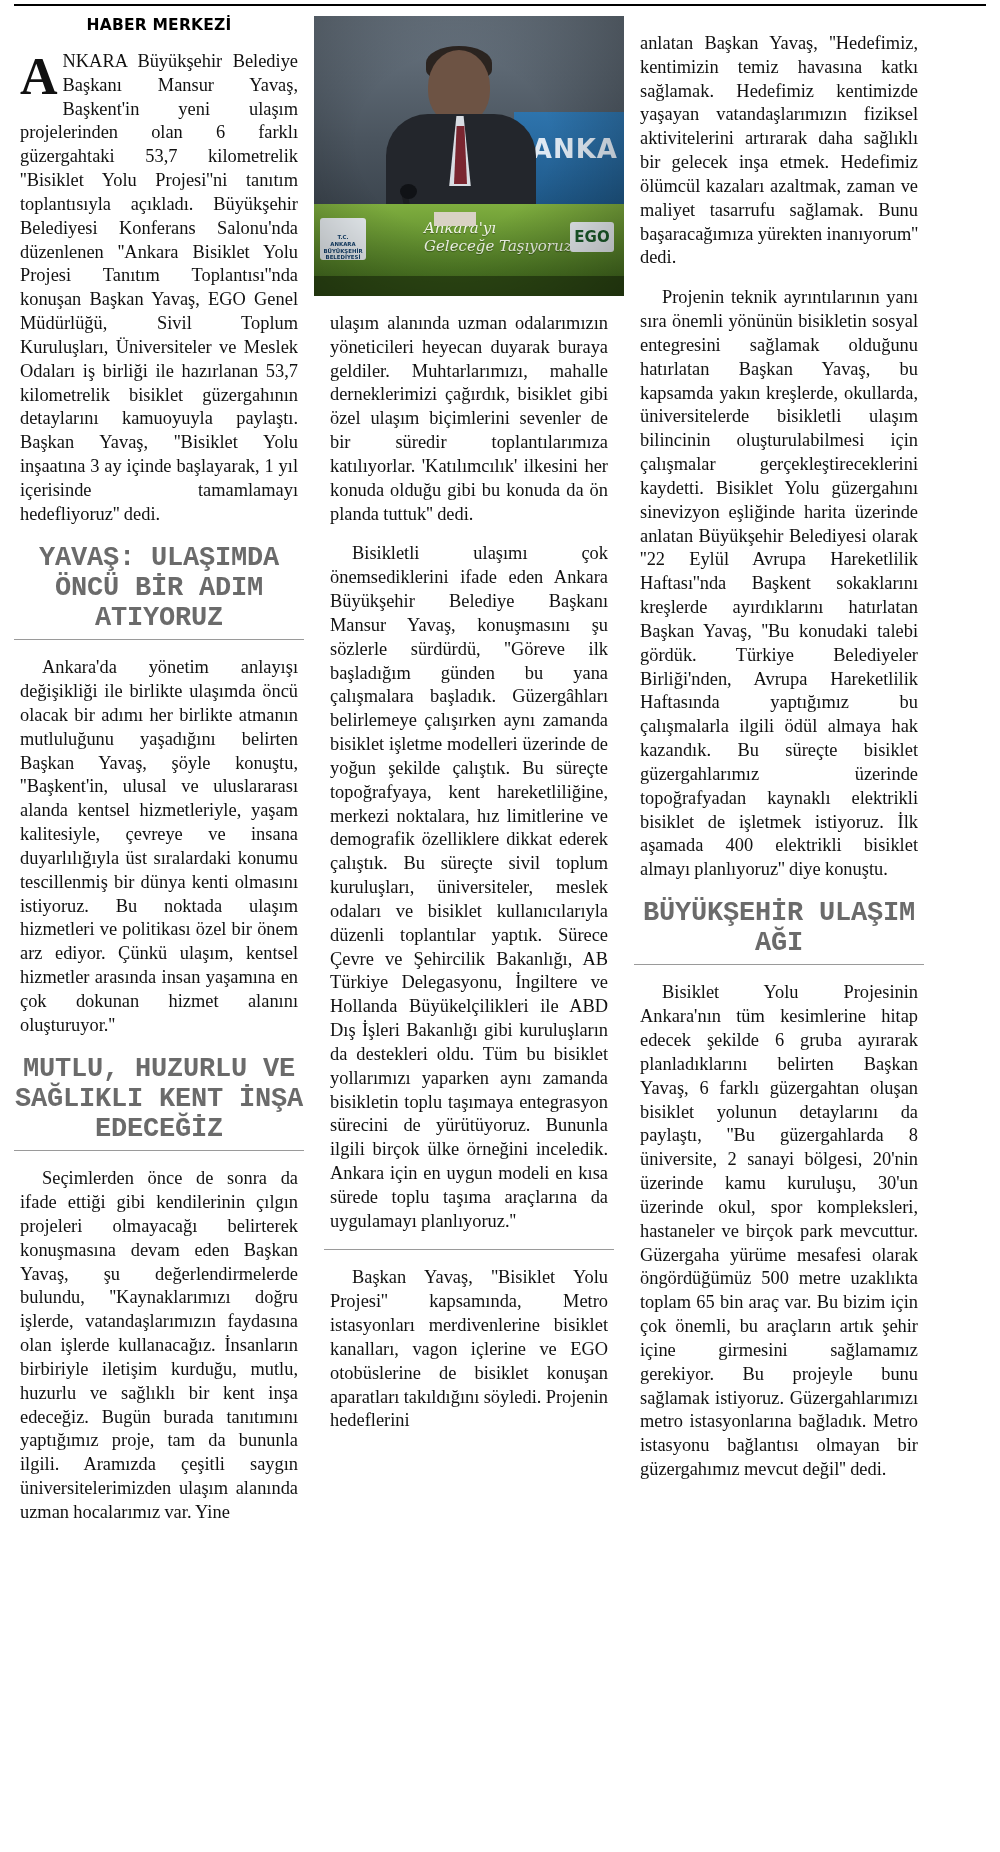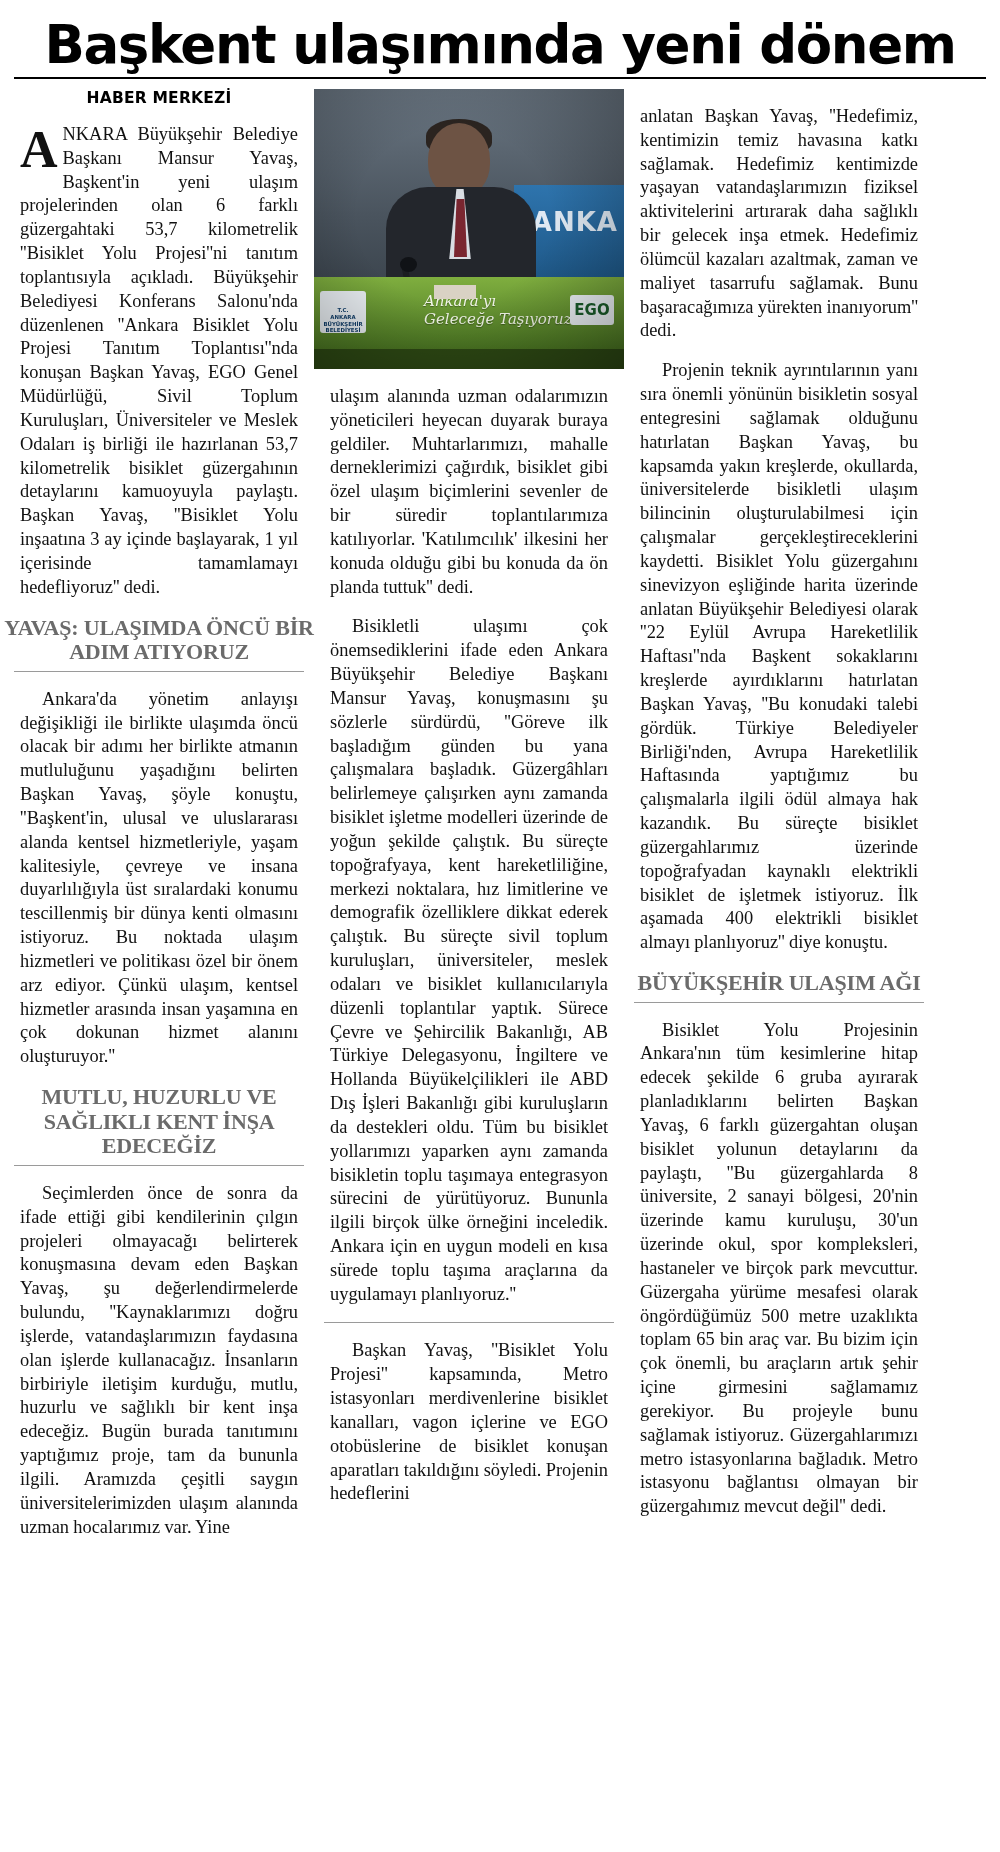--- a/index.html
+++ b/index.html
@@ -77,23 +77,23 @@
   .dropcap {
     float: left;
     font-family: "Liberation Serif", serif;
     font-weight: bold;
     font-size: 52px;
     line-height: 0.82;
     padding: 4px 5px 0 0;
     margin-top: 2px;
   }
   .subhead {
-    font-family: Liberation Serif, serif;
-    font-weight: bold;
-    font-size: 22px;
+    font-family: Liberation Mono, monospace;
+    font-weight: bold;
+    font-size: 27px;
     line-height: 1.12;
     text-align: center;
     color: #6b6b6b;
     margin: 14px 0 4px 0;
     letter-spacing: -0.2px;
   }
   .subhead-rule {
     border-bottom: 1px solid #9a9a9a;
     margin: 6px 10px 8px 10px;
   }
@@ -241,21 +241,20 @@
   .photo .vignette {
     position: absolute; inset: 0;
     background: radial-gradient(ellipse at 45% 45%, rgba(0,0,0,0) 40%, rgba(0,0,0,0.35) 100%);
   }
 </style>
 </head>
 <body>
 
 <div class="page">
 
-  <h1 class="headline">Başkent ulaşımında yeni dönem</h1>
   <div class="rule"></div>
 
   <div class="columns">
 
     <div class="col">
       <div class="kicker">HABER MERKEZİ</div>
       <p class="body noindent dropcap-para"><span class="dropcap">A</span><span>NKARA Büyükşehir Belediye Başkanı Mansur Yavaş, Başkent'in yeni ulaşım projelerinden olan 6 farklı güzergahtaki 53,7 kilometrelik ''Bisiklet Yolu Projesi''ni tanıtım toplantısıyla açıkladı. Büyükşehir Belediyesi Konferans Salonu'nda düzenlenen ''Ankara Bisiklet Yolu Projesi Tanıtım Toplantısı''nda konuşan Başkan Yavaş, EGO Genel Müdürlüğü, Sivil Toplum Kuruluşları, Üniversiteler ve Meslek Odaları iş birliği ile hazırlanan 53,7 kilometrelik bisiklet güzergahının detaylarını kamuoyuyla paylaştı. Başkan Yavaş, ''Bisiklet Yolu inşaatına 3 ay içinde başlayarak, 1 yıl içerisinde tamamlamayı hedefliyoruz'' dedi.</span></p>
 
       <div class="subhead">YAVAŞ: ULAŞIMDA ÖNCÜ BİR ADIM ATIYORUZ</div>
       <div class="subhead-rule"></div>

